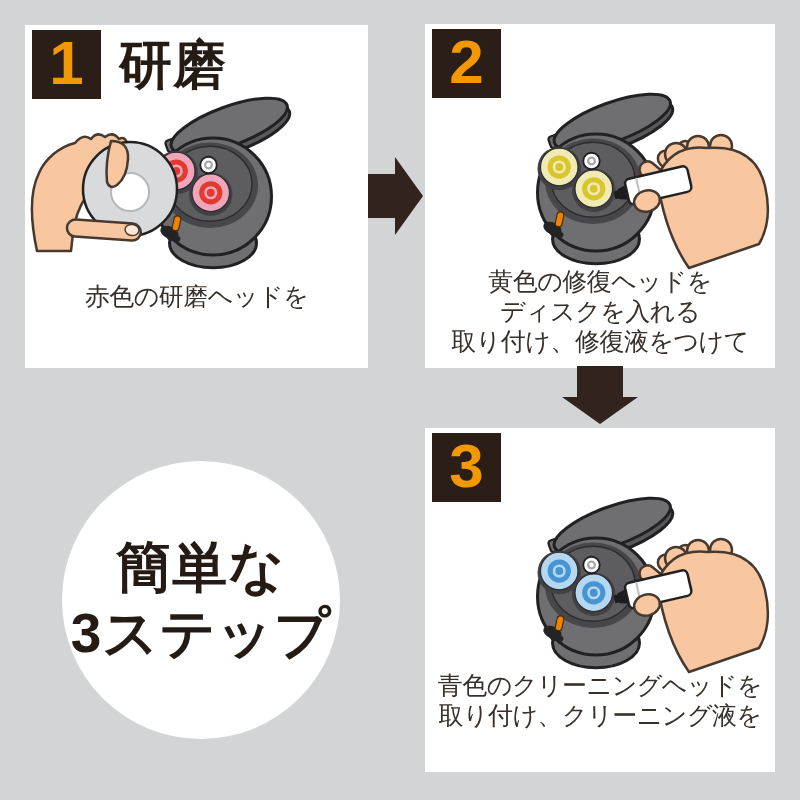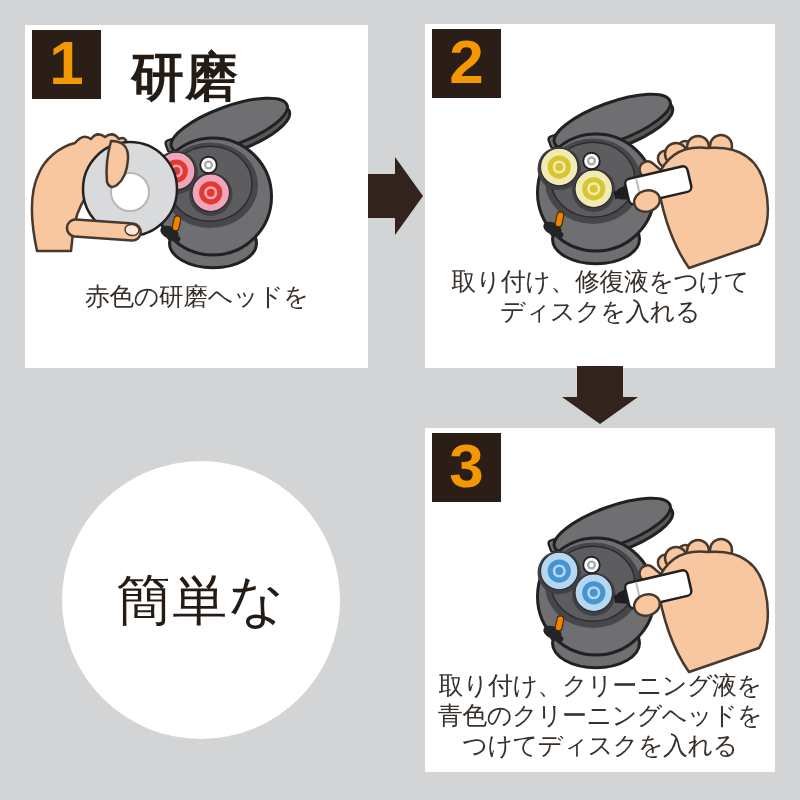--- a/index.html
+++ b/index.html
@@ -18,42 +18,42 @@
   .badge{
     position:absolute;left:7px;top:5px;width:69px;height:69px;
     background:var(--badge-bg,#2b1e17);
     display:flex;align-items:center;justify-content:center;
   }
   .badge .num{
     color:var(--badge-num,#f39800);
     font-size:62px;font-weight:bold;line-height:1;padding-bottom:4px;
   }
   .title{
-    position:absolute;left:94px;top:5px;margin:12px;height:69px;line-height:69px;
+    position:absolute;left:94px;top:5px;margin:0;height:69px;line-height:69px;
     font-size:53px;font-weight:bold;color:var(--title,#251b15);letter-spacing:1px;
     white-space:nowrap;
   }
   .illus{position:absolute;left:0;top:58px;width:350px;height:200px;}
   .caption{
     position:absolute;left:0;width:100%;top:242px;text-align:center;
     font-size:25px;line-height:30px;font-weight:500;
     color:var(--text,#37302b);letter-spacing:-0.5px;white-space:nowrap;
   }
   .p1 .caption{top:256px;}
   .cap-line:empty{display:none;}
   .arrow{position:absolute;}
   .arrow svg{display:block;}
   .arrow-right{left:368px;top:157px;}
   .arrow-down{left:562px;top:366px;}
   .circle-badge{
     position:absolute;left:62px;top:461px;width:278px;height:278px;border-radius:50%;
     background:var(--circle-bg,#ffffff);
     display:flex;flex-direction:column;align-items:center;justify-content:center;
     color:var(--circle-text,#251b15);
-    font-size:55px;font-weight:normal;line-height:66px;letter-spacing:1px;
+    font-size:55px;font-weight:bold;line-height:66px;letter-spacing:1px;
     text-align:center;
   }
   svg .sk{fill:var(--skin,#f8c7a0);stroke:var(--skin-line,#463a30);stroke-width:2.5;}
   svg rect,svg ellipse,svg path,svg circle,svg polygon{stroke-linejoin:round;stroke-linecap:round;}
   .defs{position:absolute;width:0;height:0;overflow:hidden;}
 </style>
 </head>
 <body style="--bg: #d3d4d6; --panel: #ffffff; --badge-bg: #2b1e17; --badge-num: #f39800; --title: #251b15; --text: #37302b; --arrow: #32231c; --circle-bg: #ffffff; --circle-text: #251b15; --line: #212124; --dev-body: #6f6f72; --dev-body-dark: #58585b; --dev-tray: #5d5d60; --dev-tray-rim: #47474b; --dev-pocket: #414145; --skin: #f8c7a0; --skin-line: #463a30; --disc: #d9dadc; --switch: #ef8200;">
 
 <svg class="defs" aria-hidden="true">
@@ -160,43 +160,44 @@
 
   <section class="panel p2">
     <div class="badge">
       <span class="num">2</span>
     </div>
     <svg class="illus" viewBox="0 0 350 200" style="--head-outer: #f0ebb4; --head-main: #d9c52e;">
       <use href="#device" transform="translate(90,22) scale(0.75)"></use>
       <use href="#handbottle"></use>
     </svg>
     <div class="caption">
+      <div class="cap-line">黄色の修復ヘッドを</div>
+      <div class="cap-line">ディスクを入れる</div>
       <div class="cap-line">取り付け、修復液をつけて</div>
-      <div class="cap-line">ディスクを入れる</div>
     </div>
   </section>
 
   <div class="arrow arrow-down">
     <svg width="76" height="58" viewBox="0 0 76 58">
       <polygon points="15,0 61,0 61,31 76,31 38,58 0,31 15,31" fill="var(--arrow,#32231c)"></polygon>
     </svg>
   </div>
 
   <section class="panel p3">
     <div class="badge">
       <span class="num">3</span>
     </div>
     <svg class="illus" viewBox="0 0 350 200" style="--head-outer: #b5d7f0; --head-main: #4694d1;">
       <use href="#device" transform="translate(90,22) scale(0.75)"></use>
       <use href="#handbottle"></use>
     </svg>
     <div class="caption">
+      <div class="cap-line">青色のクリーニングヘッドを</div>
       <div class="cap-line">取り付け、クリーニング液を</div>
-      <div class="cap-line">青色のクリーニングヘッドを</div>
-      <div class="cap-line">つけてディスクを入れる</div>
     </div>
   </section>
 
   <div class="circle-badge">
     <div>簡単な</div>
+    <div>3ステップ</div>
   </div>
 
 </div>
 
 </body></html>

